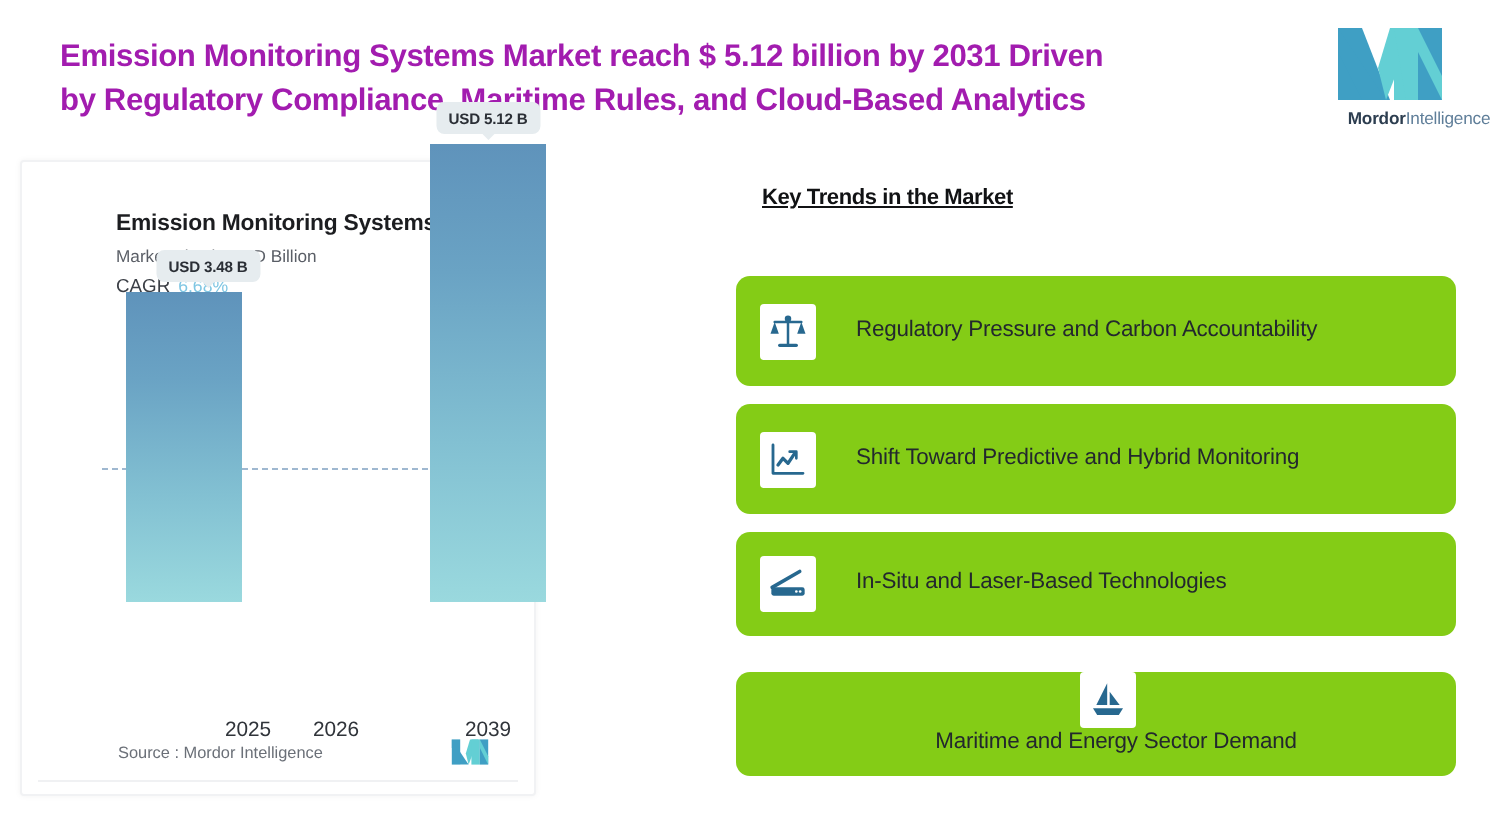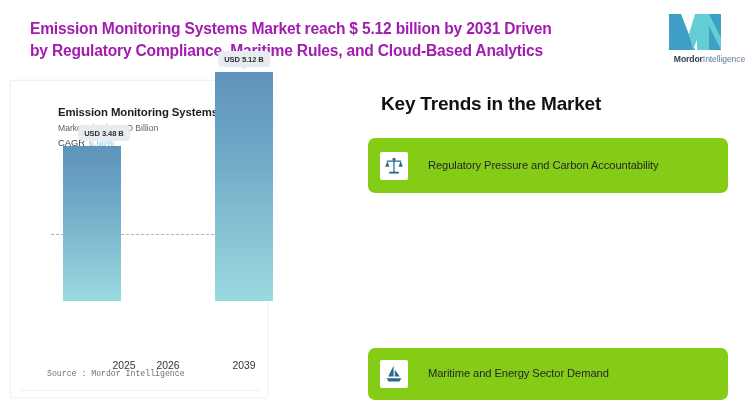--- a/index.html
+++ b/index.html
@@ -84,33 +84,33 @@
     content:""; position:absolute; left:50%; bottom:-3px; transform:translateX(-50%);
     width:0; height:0; border-left:3.5px solid transparent; border-right:3.5px solid transparent;
     border-top:3.5px solid #e6ecef;
   }
   .x-label {
     position: absolute; bottom: 28px; left: 50%; transform: translateX(-50%);
     font-size: 10.4px; color: #30343a; white-space: nowrap;
   }
 
   .source-row {
-    position: absolute; left: 36px; bottom: 14px; width: 200px;
-    display: flex; justify-content: flex-start; font-family: Liberation Mono, monospace;
+    position: absolute; left: 48px; bottom: 14px; width: 200px;
+    display: flex; align-items: center; justify-content: flex-start;
   }
   .source-text { font-size: 8.2px; color: #6b7078; white-space: nowrap; }
   .source-logo { margin-left: 64px; width: 20px; height: 14px; display:block; }
   .card-footline {
     position:absolute; left:8px; right:8px; bottom:6px; height:1px; background:#f0f1f3;
   }
 
   
   .trends-title {
     position: absolute; left: 381px; top: 93px;
-    font-size: 19px; font-weight: bold; color: #111214; letter-spacing: -0.2px;
+    font-size: 11px; font-weight: bold; color: #111214; letter-spacing: -0.2px; text-decoration: underline;
   }
   .trend-card {
     position: absolute; left: 368px; width: 360px;
     background: #84cc16; border-radius: 7px;
     display: flex; align-items: center;
   }
   .trend-icon-box {
     width: 28px; height: 28px; margin-left: 12px; flex: 0 0 auto;
     background: #ffffff; border-radius: 2px;
     display: flex; align-items: center; justify-content: center;
@@ -204,23 +204,44 @@
         <line x1="4" y1="6" x2="20" y2="6"></line>
         <circle cx="12" cy="4" r="1.2" fill="#27688f"></circle>
         <line x1="7" y1="20" x2="17" y2="20" stroke-width="2"></line>
         <path d="M4 6 L1.5 13 L6.5 13 Z" fill="#27688f" stroke="none"></path>
         <path d="M20 6 L17.5 13 L22.5 13 Z" fill="#27688f" stroke="none"></path>
       </svg>
     </div>
     <div class="trend-text">Regulatory Pressure and Carbon Accountability</div>
   </div>
 
-
-
-  <div class="trend-card" style="top:348px; height:52px;">
+  <div class="trend-card" style="top:202px; height:55px;">
+    <div class="trend-icon-box">
+      <svg width="20" height="20" viewBox="0 0 24 24" fill="none" stroke="#27688f" stroke-width="1.7" stroke-linecap="round" stroke-linejoin="round">
+        <polyline points="3,3 3,20 21,20"></polyline>
+        <polyline points="6,15 9,11 12,14 16,8" stroke-width="2"></polyline>
+        <polyline points="13,7 17,7 17,11" stroke-width="1.6"></polyline>
+      </svg>
+    </div>
+    <div class="trend-text">Shift Toward Predictive and Hybrid Monitoring</div>
+  </div>
+
+  <div class="trend-card" style="top:266px; height:52px;">
+    <div class="trend-icon-box">
+      <svg width="20" height="20" viewBox="0 0 24 24" fill="none" stroke="#27688f" stroke-width="1.6" stroke-linecap="round" stroke-linejoin="round">
+        <path d="M2.5 14 L19 4.5" stroke-width="2.2"></path>
+        <rect x="2" y="14" width="20" height="5" rx="1.4" fill="#27688f" stroke="none"></rect>
+        <circle cx="17" cy="16.5" r="0.8" fill="#ffffff" stroke="none"></circle>
+        <circle cx="19.3" cy="16.5" r="0.8" fill="#ffffff" stroke="none"></circle>
+      </svg>
+    </div>
+    <div class="trend-text">In-Situ and Laser-Based Technologies</div>
+  </div>
+
+  <div class="trend-card" style="top:336px; height:52px;flex-direction:column;">
     <div class="trend-icon-box">
       <svg width="20" height="20" viewBox="0 0 24 24" fill="none" stroke="#27688f" stroke-width="1.4" stroke-linecap="round" stroke-linejoin="round">
         <path d="M11.5 2 L11.5 15 L5 15 Z" fill="#27688f" stroke="none"></path>
         <path d="M13 7 L13 15 L19 15 Z" fill="#27688f" stroke="none"></path>
         <path d="M3 17 L21 17 L18.5 21 L5.5 21 Z" fill="#27688f" stroke="none"></path>
       </svg>
     </div>
     <div class="trend-text">Maritime and Energy Sector Demand</div>
   </div>
 

